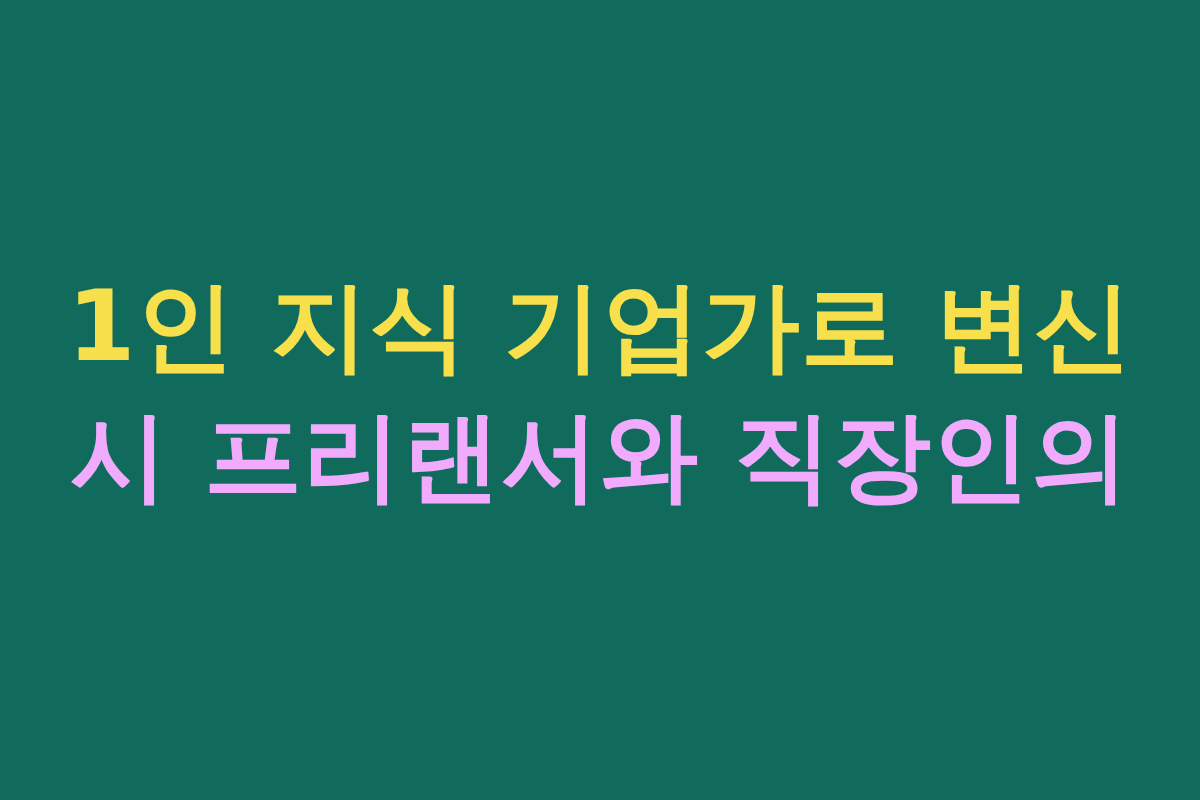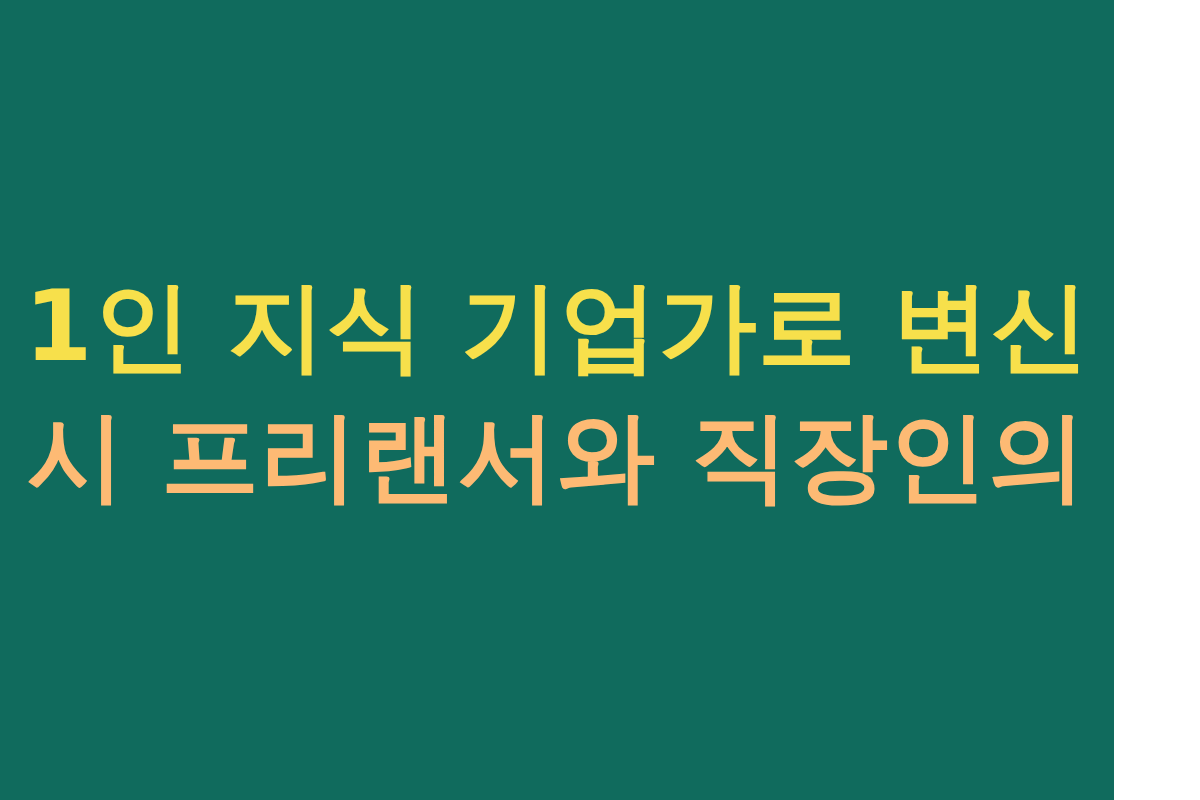--- a/index.html
+++ b/index.html
@@ -9,21 +9,21 @@
   }
   body {
     width: 1200px;
     height: 800px;
     overflow: hidden;
     font-family: "Liberation Sans", sans-serif;
   }
 
   #thumbnail-card {
     position: relative;
-    width: 1114px;
+    width: 1200px;
     height: 800px;
     background: #106B5D;
     display: flex;
     align-items: center;
     justify-content: center;
     box-sizing: border-box;
   }
 
   #title-block {
     width: 1090px;
@@ -56,17 +56,17 @@
 </style>
 </head>
 <body>
 
 <div id="thumbnail-card" style="background: rgb(16, 107, 93);">
 
   <div id="title-block">
 
     <span id="title-line-1" class="title-line" style="color: rgb(247, 224, 75);">1인 지식 기업가로 변신</span>
 
-    <span id="title-line-2" class="title-line" style="color: #fdba74; text-align: right;">시 프리랜서와 직장인의</span>
+    <span id="title-line-2" class="title-line" style="color: #f0abfc; text-align: right;">시 프리랜서와 직장인의</span>
 
 
   </div>
 </div>
 
 </body></html>

